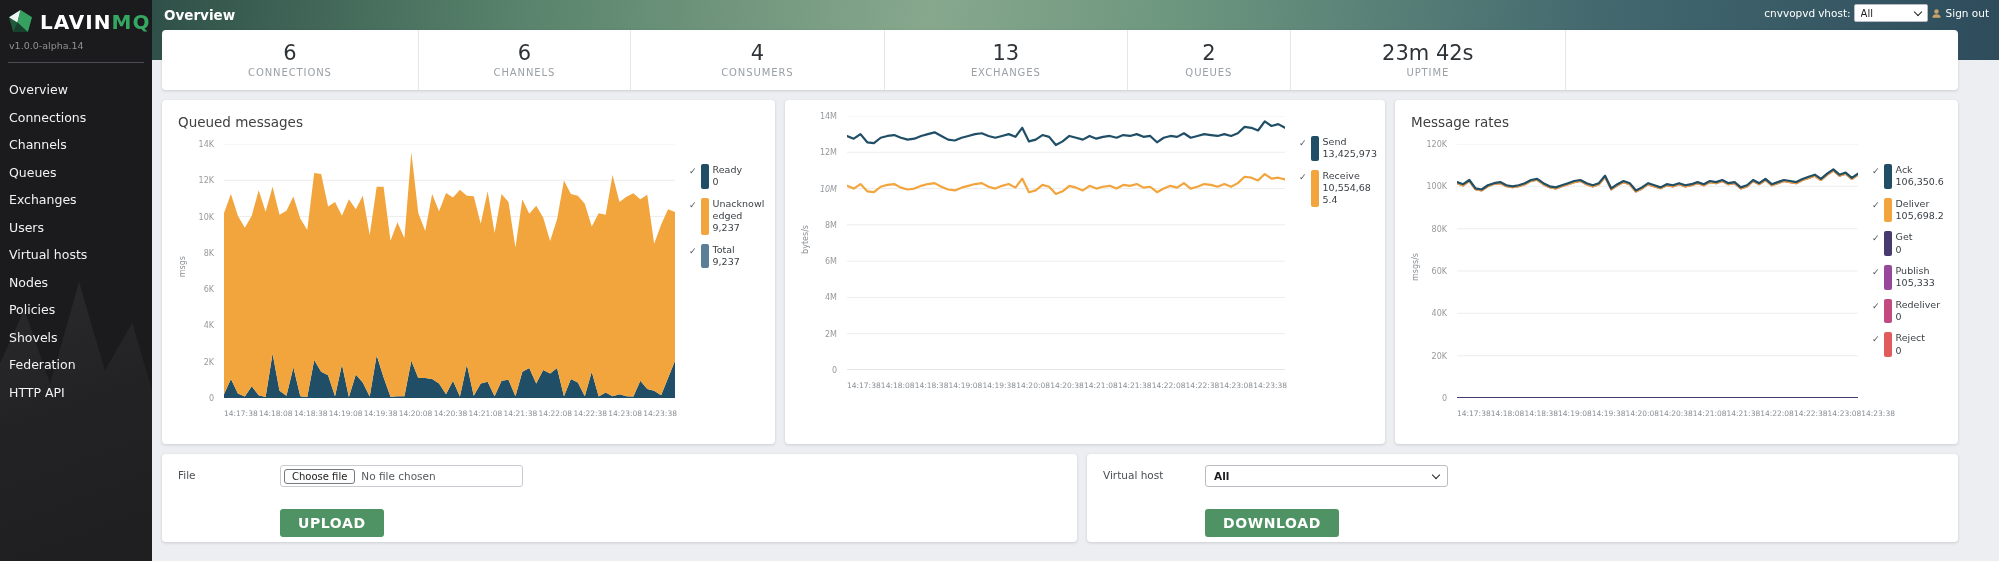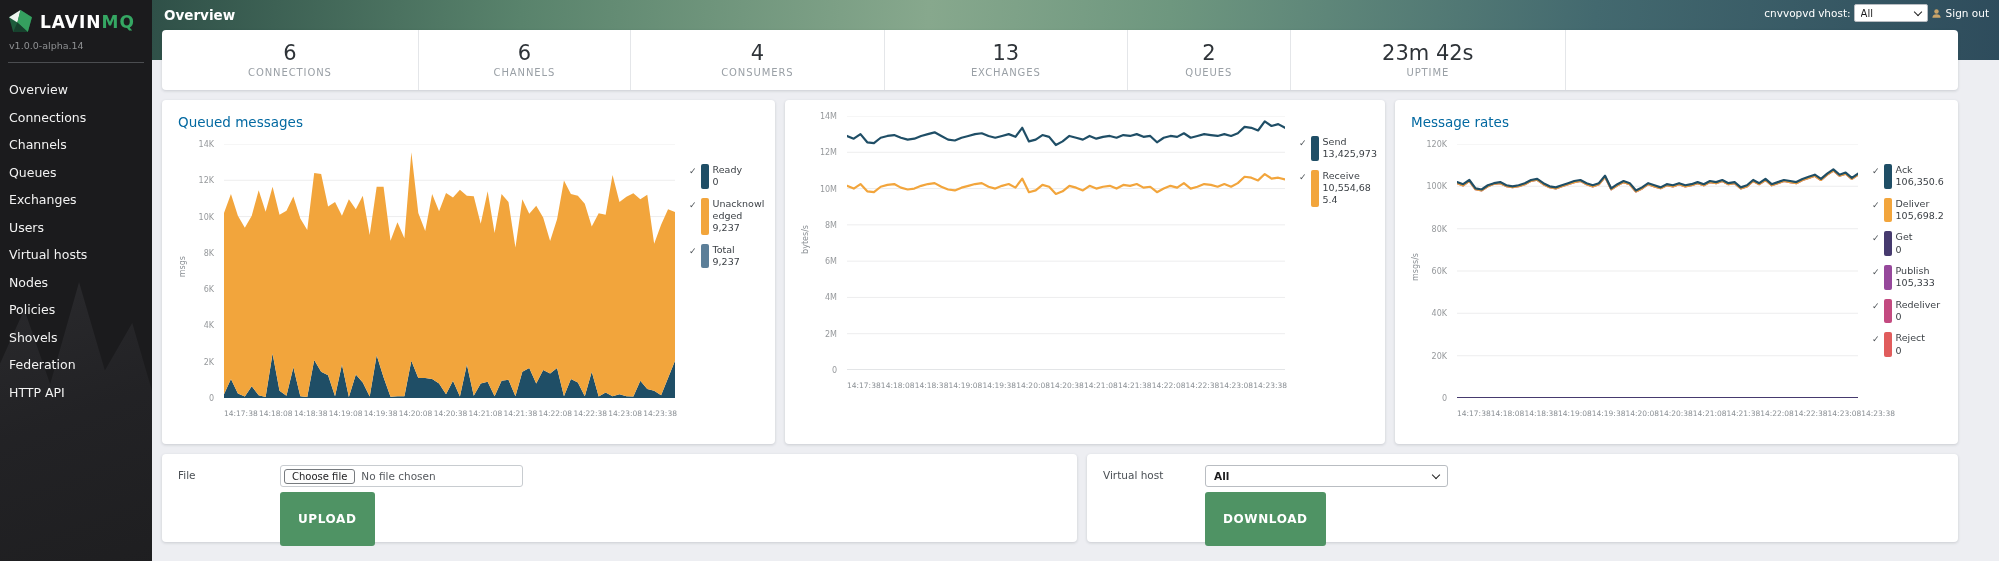--- a/index.html
+++ b/index.html
@@ -15,21 +15,21 @@
     position:fixed; left:0; top:0; width:152px; height:561px;
     background:#1b1b1d; z-index:20; overflow:hidden;
   }
   .sidebar .mtn {
     position:absolute; left:0; right:0; bottom:0; height:340px;
     background:linear-gradient(160deg,#2d2d30 10%,#232326 55%,#1f1f21 100%);
     clip-path:polygon(0 42%,16% 26%,33% 48%,52% 18%,69% 44%,87% 30%,100% 50%,100% 100%,0 100%);
     opacity:.9;
   }
   .brand { position:relative; display:flex; align-items:center; gap:7px; padding:9px 8px 3px 8px; cursor:pointer; }
-  .brand-text { font-size:17px; font-weight:bold; color:#fff; letter-spacing:1px; }
+  .brand-text { font-size:20px; font-weight:bold; color:#fff; letter-spacing:1px; }
   .brand-text .mq { color:#35a763; }
   .version { position:relative; color:#8f9193; font-size:9.5px; padding:3px 9px 11px 9px; }
   .sb-divider { position:relative; border:none; border-top:1px solid #4b4d50; margin:0 8px 13px 8px; }
   .nav-item { position:relative; color:#f2f2f2; font-size:12.5px; padding:6px 9px 6.5px 9px; cursor:pointer; }
   
   .main { margin-left:152px; position:relative; }
   .hero {
     height:60px; position:relative;
     background:linear-gradient(95deg,#2f5048 0%,#59836c 20%,#87a88d 42%,#6e977f 55%,#43696f 78%,#2e4c5c 100%);
   }
@@ -63,21 +63,21 @@
   .stat-cell:nth-child(6){ flex:0 0 15.31%; }
   .stat-filler { flex:1 1 auto; }
   .stat-value { font-size:21px; color:#2e3338; line-height:1.1; }
   .stat-label { font-size:10px; color:#9aa0a6; letter-spacing:.9px; margin-top:2px; }
   
   .charts-row { display:flex; gap:10px; margin-top:10px; }
   .chart-card { height:344px; padding:10px 8px 0 14px; }
   .chart-card:nth-child(1){ flex:0 0 613px; }
   .chart-card:nth-child(2){ flex:0 0 600px; }
   .chart-card:nth-child(3){ flex:0 0 563px; }
-  .chart-title { font-size:13.5px; color:#0369a1; margin:4px 0 8px 2px; }
+  .chart-title { font-size:13.5px; color:#404040; margin:4px 0 8px 2px; }
   .chart-body { display:flex; height:288px; }
   .ylabel { flex:0 0 12px; display:flex; align-items:center; justify-content:center; padding-bottom:30px; }
   .ylabel span { writing-mode:vertical-rl; transform:rotate(180deg); font-size:8px; color:#8a8f94; }
   .plot-col { flex:1 1 auto; position:relative; padding:6px 6px 28px 36px; }
   .yticks { position:absolute; left:0; top:6px; bottom:28px; width:31px; }
   .ytick { position:absolute; right:5px; transform:translateY(-50%); font-size:8px; color:#96999c; white-space:nowrap; }
   .plot { width:100%; height:100%; position:relative; }
   .plot svg { width:100%; height:100%; display:block; }
   .xlabels { position:absolute; left:36px; right:4px; bottom:8px; display:flex; justify-content:space-between; font-size:7.5px; color:#8a8f94; }
   .legend { flex:0 0 86px; padding:26px 0 0 8px; display:flex; flex-direction:column; gap:9px; }
@@ -97,23 +97,23 @@
   .file-box {
     border:1px solid #c8ccd0; border-radius:3px; height:22px; background:#fff;
     display:flex; align-items:center; padding:0 3px; cursor:pointer;
   }
   .choose-btn {
     border:1px solid #767a7e; border-radius:3px; background:#fdfdfd;
     font-size:10px; font-family:inherit; padding:1px 7px; color:#1c1c1e; cursor:pointer;
   }
   .no-file { font-size:10.5px; color:#55595e; margin-left:6px; }
   .green-btn {
-    display:inline-block; margin-top:5px; border:none; border-radius:3px;
-    background:#4f9364; color:#fff; font-size:12px; font-weight:bold; letter-spacing:.6px;
-    font-family:inherit; padding:20px 18px; cursor:pointer;
+    display:inline-block; margin-top:22px; border:none; border-radius:3px;
+    background:#4f9364; color:#fff; font-size:14px; font-weight:bold; letter-spacing:.6px;
+    font-family:inherit; padding:6px 18px; cursor:pointer;
   }
   .export-select { width:100%; height:22px; font-size:10.5px; font-weight:bold; padding:0 20px 0 8px; border-radius:3px; }
   .form-ctrl .chev { right:9px; top:7px; }
 </style>
 </head>
 <body>
 
 <div class="sidebar">
   <div class="mtn"></div>
   <div class="brand">
@@ -268,21 +268,21 @@
       </div>
       <div class="card chart-card">
         <div class="chart-body">
           <div class="ylabel">
               <span>bytes/s</span>
             </div>
           <div class="plot-col">
             <div class="yticks">
                 <span class="ytick" style="top: 0%;">14M</span>
                 <span class="ytick" style="top: 14.2857%;">12M</span>
-                <span class="ytick" style="top: 28.5714%;">10M</span>
+                <span class="ytick" style="top: 28.5714%; font-style: italic;">10M</span>
                 <span class="ytick" style="top: 42.8571%;">8M</span>
                 <span class="ytick" style="top: 57.1429%;">6M</span>
                 <span class="ytick" style="top: 71.4286%;">4M</span>
                 <span class="ytick" style="top: 85.7143%;">2M</span>
                 <span class="ytick" style="top: 100%;">0</span>
               </div>
             <div class="plot">
               <svg viewBox="0 0 100 100" preserveAspectRatio="none">
                   <line x1="0" y1="0" x2="100" y2="0" stroke="#ededee" stroke-width="1" vector-effect="non-scaling-stroke"></line>
                   <line x1="0" y1="14.285714285714285" x2="100" y2="14.285714285714285" stroke="#ededee" stroke-width="1" vector-effect="non-scaling-stroke"></line>

